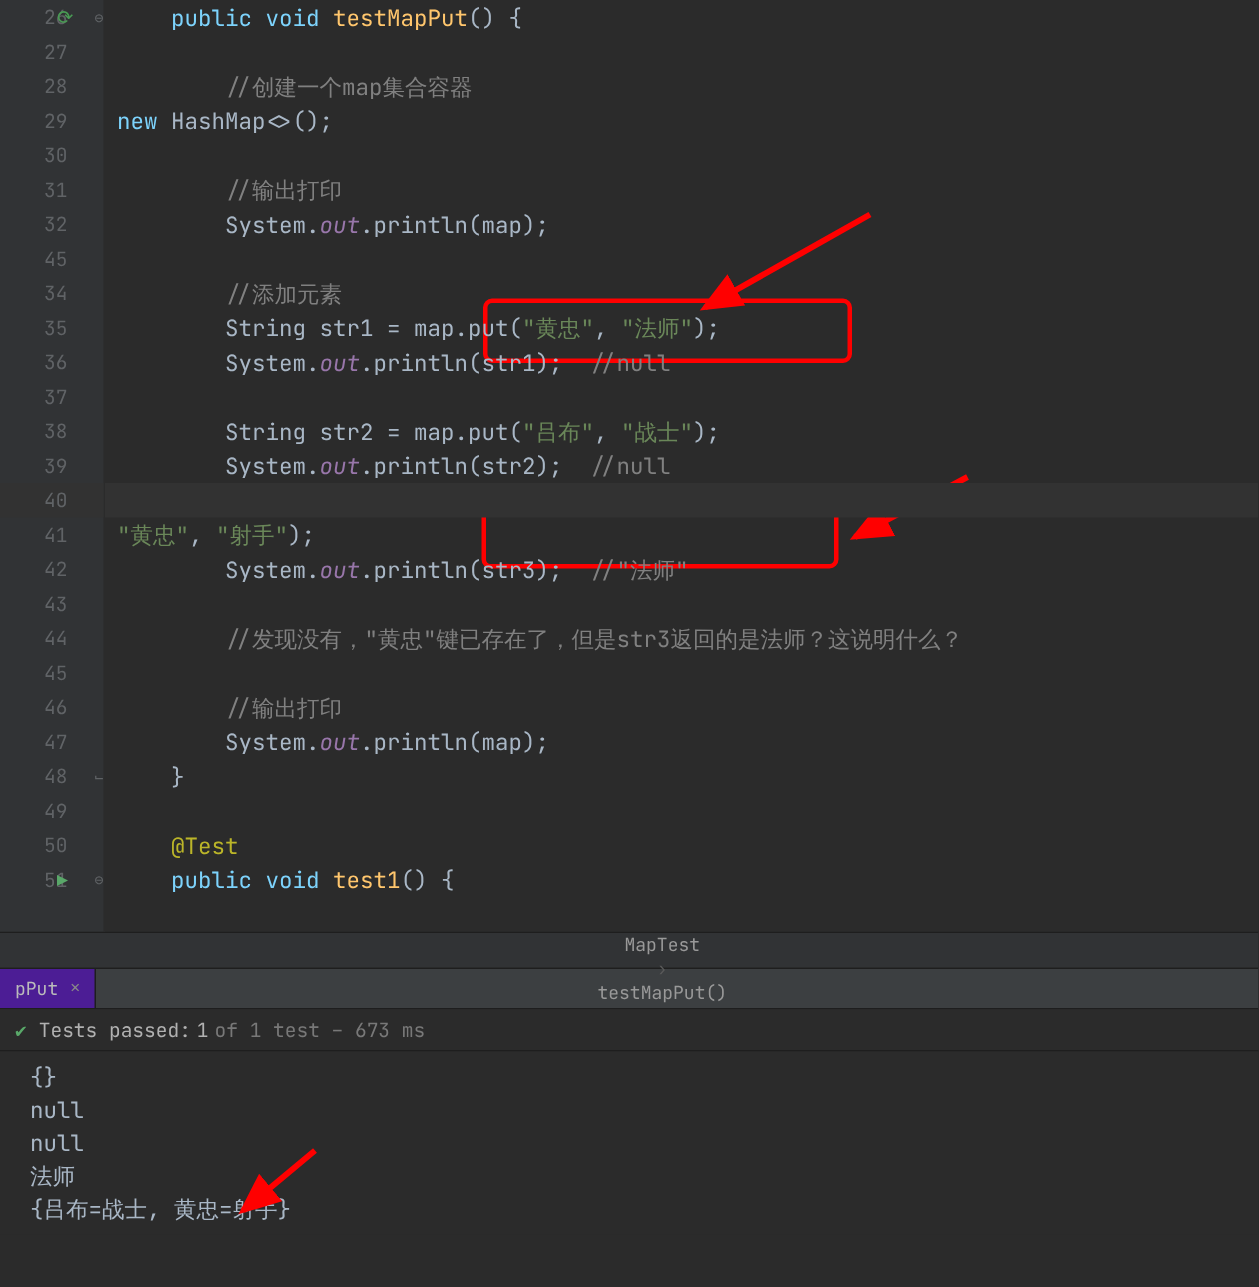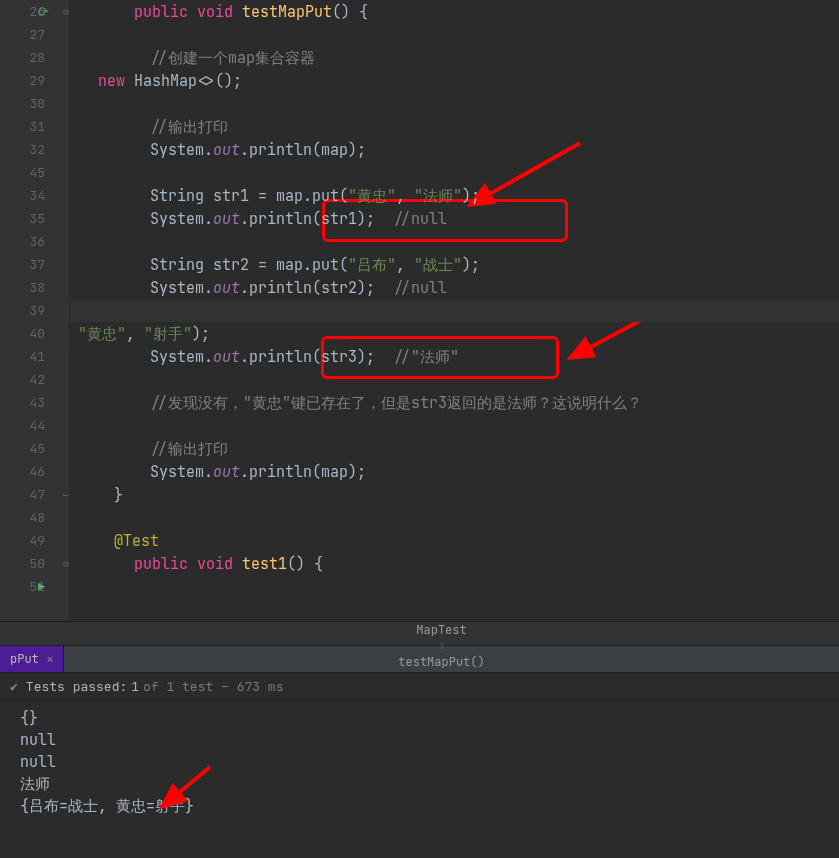--- a/index.html
+++ b/index.html
@@ -55,21 +55,21 @@
   white-space: pre;
   position: relative;
 }
 .code-line.hl { background: #323232; }
 .fold-mark {
   position: absolute;
   left: -7px;
   color: #606366;
   font-size: 10px;
 }
-.kw { color: #ec4899; margin-left: 20px; }
+.kw { color: #7dd3fc; }
 .fn { color: #ffc66d; }
 .stat { color: #9876aa; font-style: italic; }
 .str { color: #6a8759; }
 .cmt { color: #808080; }
 .ann { color: #bbb529; }
 .redbox {
   position: absolute;
   border: 3px solid #ff0000;
   border-radius: 6px;
   pointer-events: none;
@@ -183,20 +183,21 @@
       <line x1="95" y1="8" x2="20" y2="48" stroke="#ff0000" stroke-width="4" marker-end="url(#ah2)"></line>
     </svg>
   <div class="code-line"><span class="fold-mark">⊖</span><span>    </span><span class="kw">public void </span><span class="fn">testMapPut</span><span>() {</span></div>
       <div class="code-line"></div>
       <div class="code-line"><span>        </span><span class="cmt">//创建一个map集合容器</span></div>
       <div class="code-line"><span class="kw">new </span><span>HashMap&lt;&gt;();</span></div>
       <div class="code-line"></div>
       <div class="code-line"><span>        </span><span class="cmt">//输出打印</span></div>
       <div class="code-line"><span>        System.</span><span class="stat">out</span><span>.println(map);</span></div>
       <div class="code-line"></div>
+      <div class="code-line"><span>        </span><span class="cmt">//添加元素</span></div>
       <div class="code-line"><span>        String str1 = map.put(</span><span class="str">"黄忠"</span><span>, </span><span class="str">"法师"</span><span>);</span></div>
       <div class="code-line"><span>        System.</span><span class="stat">out</span><span>.println(str1);  </span><span class="cmt">//null</span></div>
       <div class="code-line"></div>
       <div class="code-line"><span>        String str2 = map.put(</span><span class="str">"吕布"</span><span>, </span><span class="str">"战士"</span><span>);</span></div>
       <div class="code-line"><span>        System.</span><span class="stat">out</span><span>.println(str2);  </span><span class="cmt">//null</span></div>
       <div class="code-line hl"></div>
       <div class="code-line"><span class="str">"黄忠"</span><span>, </span><span class="str">"射手"</span><span>);</span></div>
       <div class="code-line"><span>        System.</span><span class="stat">out</span><span>.println(str3);  </span><span class="cmt">//"法师"</span></div>
       <div class="code-line"></div>
       <div class="code-line"><span>        </span><span class="cmt">//发现没有，"黄忠"键已存在了，但是str3返回的是法师？这说明什么？</span></div>

